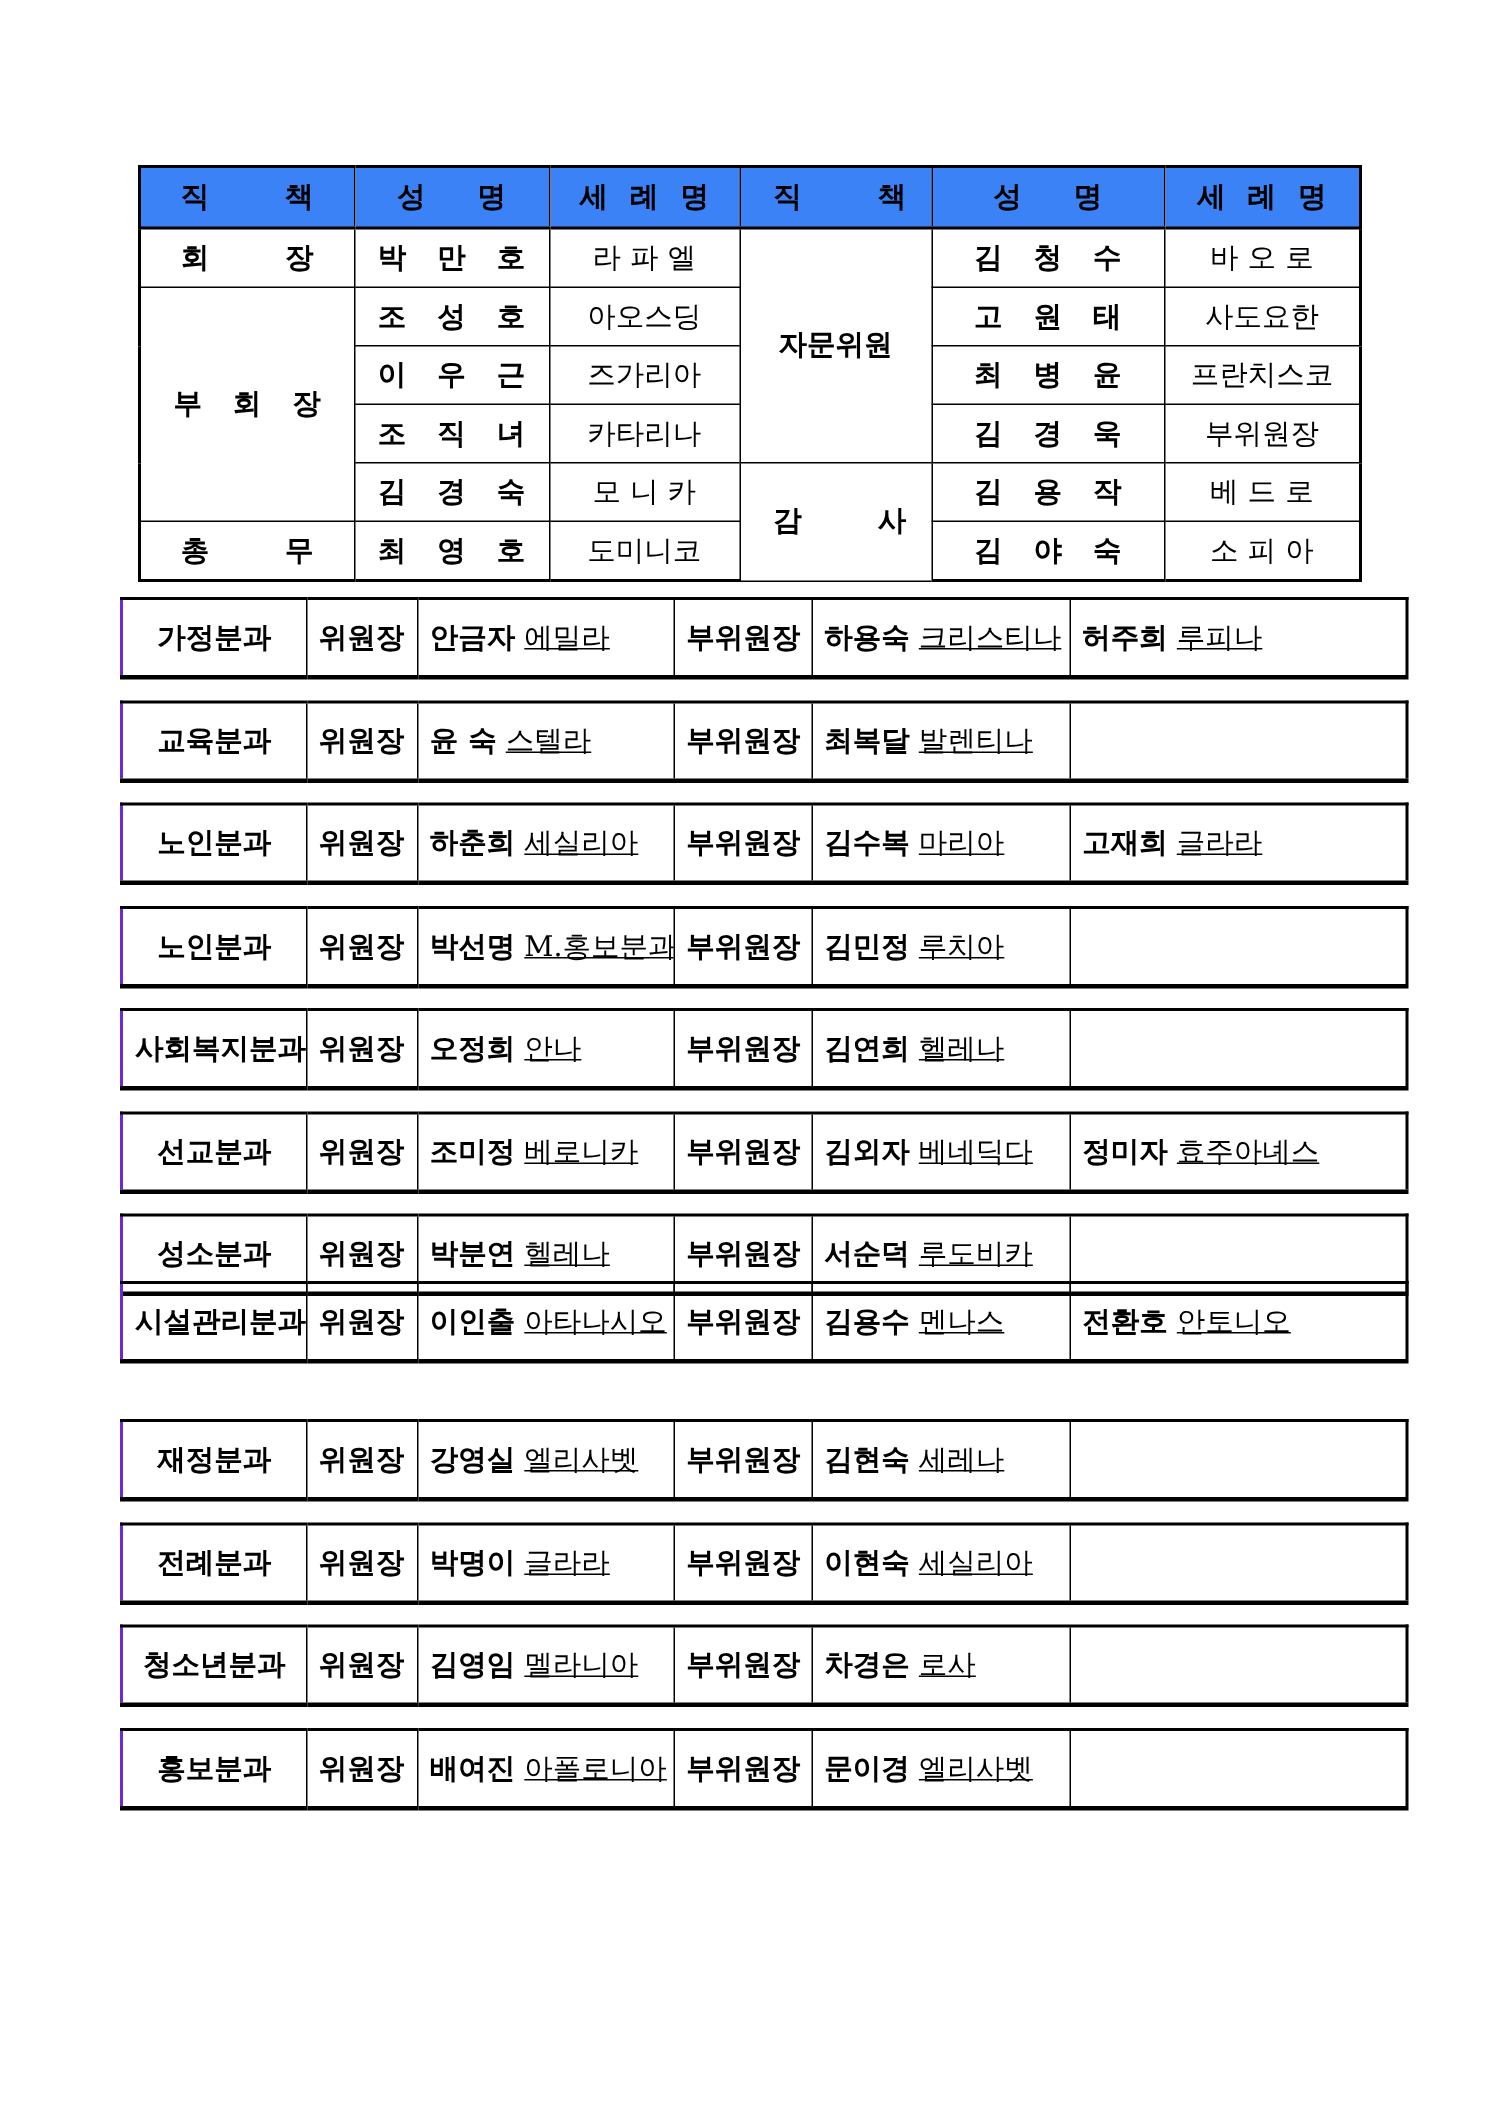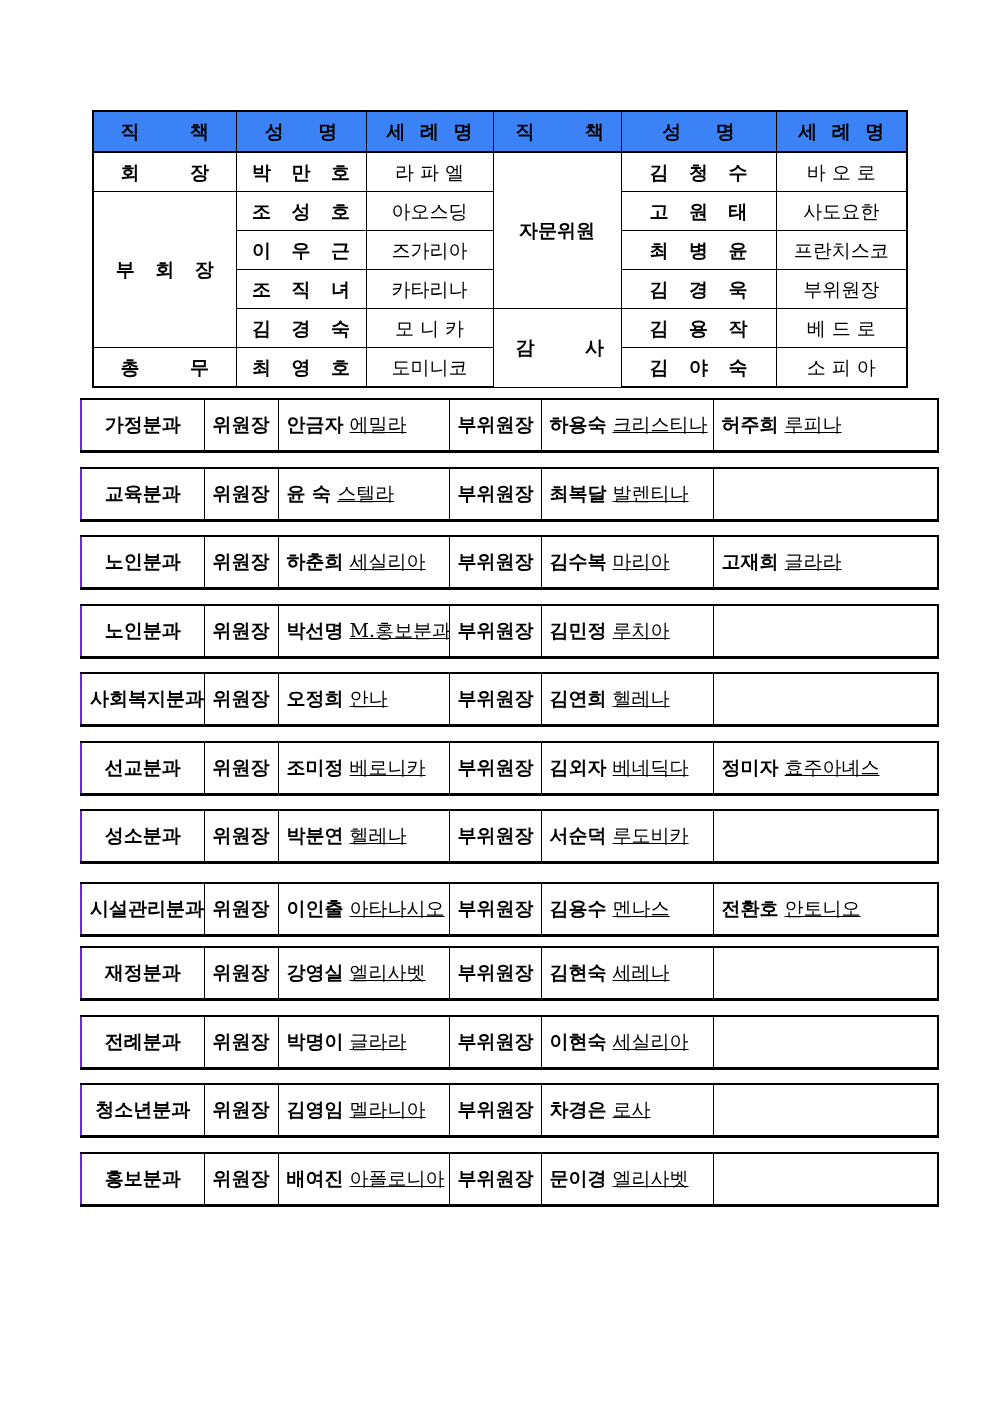--- a/index.html
+++ b/index.html
@@ -329,21 +329,21 @@
           <tr>
             <td class="sc1 first"><span>성소분과</span></td>
             <td class="sc2"><span>위원장</span></td>
             <td class="sc3"><span class="pname">박분연</span> <span class="bname">헬레나</span></td>
             <td class="sc4"><span>부위원장</span></td>
             <td class="sc5"><span class="pname">서순덕</span> <span class="bname">루도비카</span></td>
             <td class="sc6 last"></td>
           </tr>
         </tbody>
       </table>
-      <table class="subc" style="top: 882px;">
+      <table class="subc" style="top: 854px;">
         <colgroup>
           <col class="sc1">
           <col class="sc2">
           <col class="sc3">
           <col class="sc4">
           <col class="sc5">
           <col class="sc6">
         </colgroup>
         <tbody>
           <tr>

